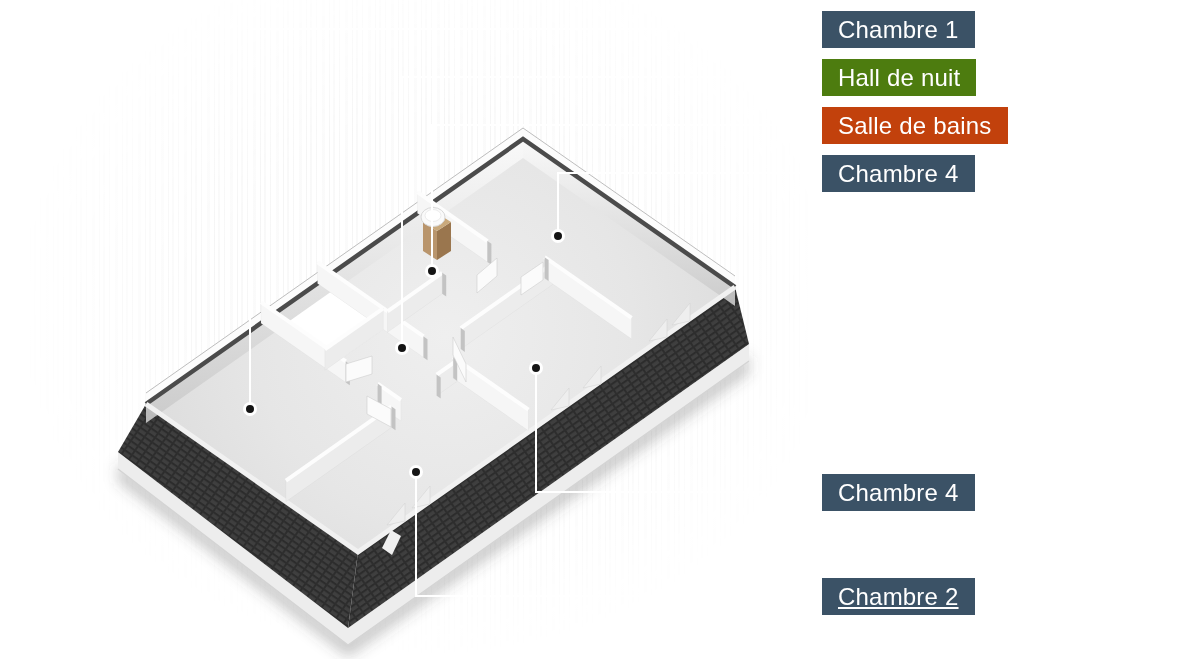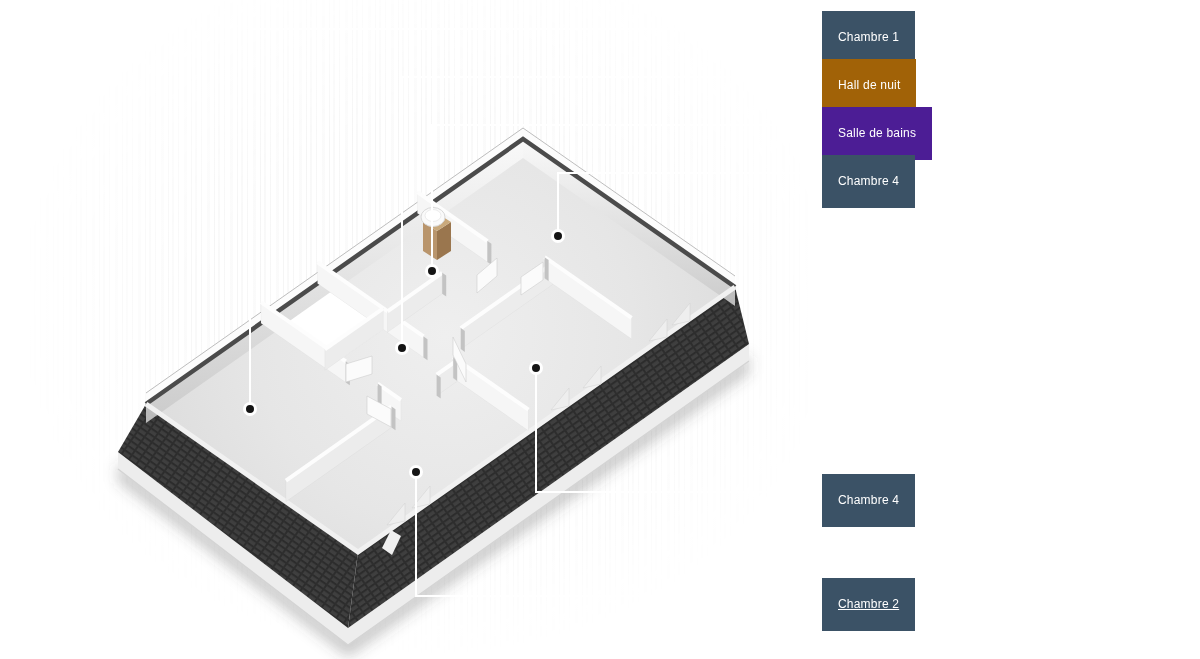--- a/index.html
+++ b/index.html
@@ -7,22 +7,22 @@
          font-family:"Liberation Sans", sans-serif;}
   .streaks{position:absolute;left:30px;top:0;width:780px;height:659px;pointer-events:none;
     background:repeating-linear-gradient(90deg,
       rgba(110,110,110,0.07) 0 1px, transparent 1px 4px,
       rgba(110,110,110,0.045) 4px 6px, transparent 6px 10px,
       rgba(110,110,110,0.06) 10px 11px, transparent 11px 16px,
       rgba(110,110,110,0.03) 16px 19px, transparent 19px 23px);
     -webkit-mask-image:radial-gradient(ellipse 54% 55% at 51% 46%, #000 50%, transparent 98%);
     mask-image:radial-gradient(ellipse 54% 55% at 51% 46%, #000 50%, transparent 98%);}
   svg{position:absolute;left:0;top:0;}
-  .room-label{position:absolute;height:37px;line-height:37px;padding:8px 16px;
-    font-size:12px;white-space:nowrap;letter-spacing:0.2px;}
+  .room-label{position:absolute;height:37px;line-height:37px;padding:0 16px;
+    font-size:24px;white-space:nowrap;letter-spacing:0.2px;}
 </style>
 </head>
 <body>
 
 <div class="stage">
   <div class="streaks"></div>
   <svg id="plan-svg" width="1200" height="659" viewBox="0 0 1200 659">
     <defs>
       <filter id="soft" x="-30%" y="-30%" width="160%" height="160%">
         <feGaussianBlur stdDeviation="7"></feGaussianBlur>
@@ -119,19 +119,19 @@
         <path d="M 558 236 L 558 173 L 822 173" fill="none" stroke="#ffffff" stroke-width="2"></path>
         <circle cx="558" cy="236" r="5.5" fill="#141414" stroke="#ffffff" stroke-width="3"></circle>
         <path d="M 536 368 L 536 492 L 822 492" fill="none" stroke="#ffffff" stroke-width="2"></path>
         <circle cx="536" cy="368" r="5.5" fill="#141414" stroke="#ffffff" stroke-width="3"></circle>
         <path d="M 416 472 L 416 596 L 822 596" fill="none" stroke="#ffffff" stroke-width="2"></path>
         <circle cx="416" cy="472" r="5.5" fill="#141414" stroke="#ffffff" stroke-width="3"></circle>
       </g>
   </svg>
   <div id="labels-layer">
       <div class="room-label" style="left: 822px; top: 11px; background: rgb(59, 82, 102); color: rgb(255, 255, 255);"><span>Chambre 1</span></div>
-      <div class="room-label" style="left: 822px; top: 59px; background: #a16207; color: rgb(255, 255, 255);"><span>Hall de nuit</span></div>
-      <div class="room-label" style="left: 822px; top: 107px; background: #4c1d95; color: rgb(255, 255, 255);"><span>Salle de bains</span></div>
+      <div class="room-label" style="left: 822px; top: 59px; background: #4d7c0f; color: rgb(255, 255, 255);"><span>Hall de nuit</span></div>
+      <div class="room-label" style="left: 822px; top: 107px; background: #c2410c; color: rgb(255, 255, 255);"><span>Salle de bains</span></div>
       <div class="room-label" style="left: 822px; top: 155px; background: rgb(59, 82, 102); color: rgb(255, 255, 255);"><span>Chambre 4</span></div>
       <div class="room-label" style="left: 822px; top: 474px; background: rgb(59, 82, 102); color: rgb(255, 255, 255);"><span>Chambre 4</span></div>
       <div class="room-label" style="left: 822px; top: 578px; background: rgb(59, 82, 102); color: rgb(255, 255, 255); text-decoration: underline;"><span>Chambre 2</span></div>
     </div>
 </div>
 
 </body></html>

